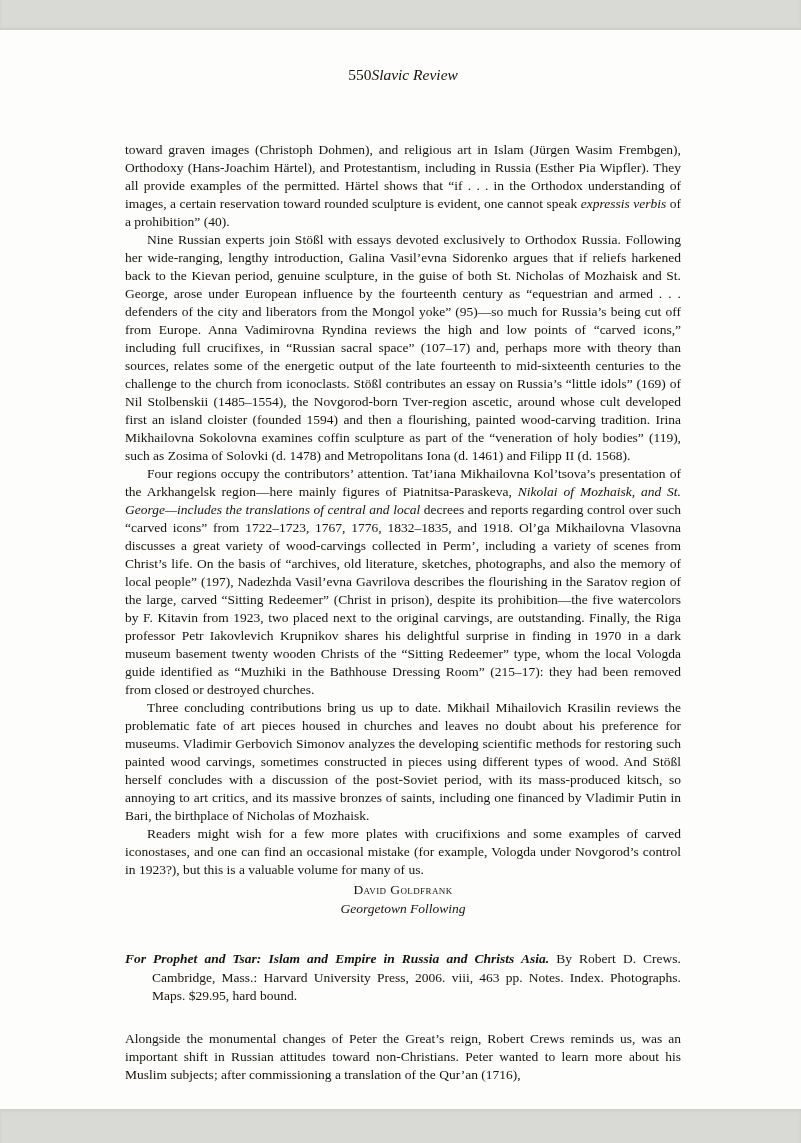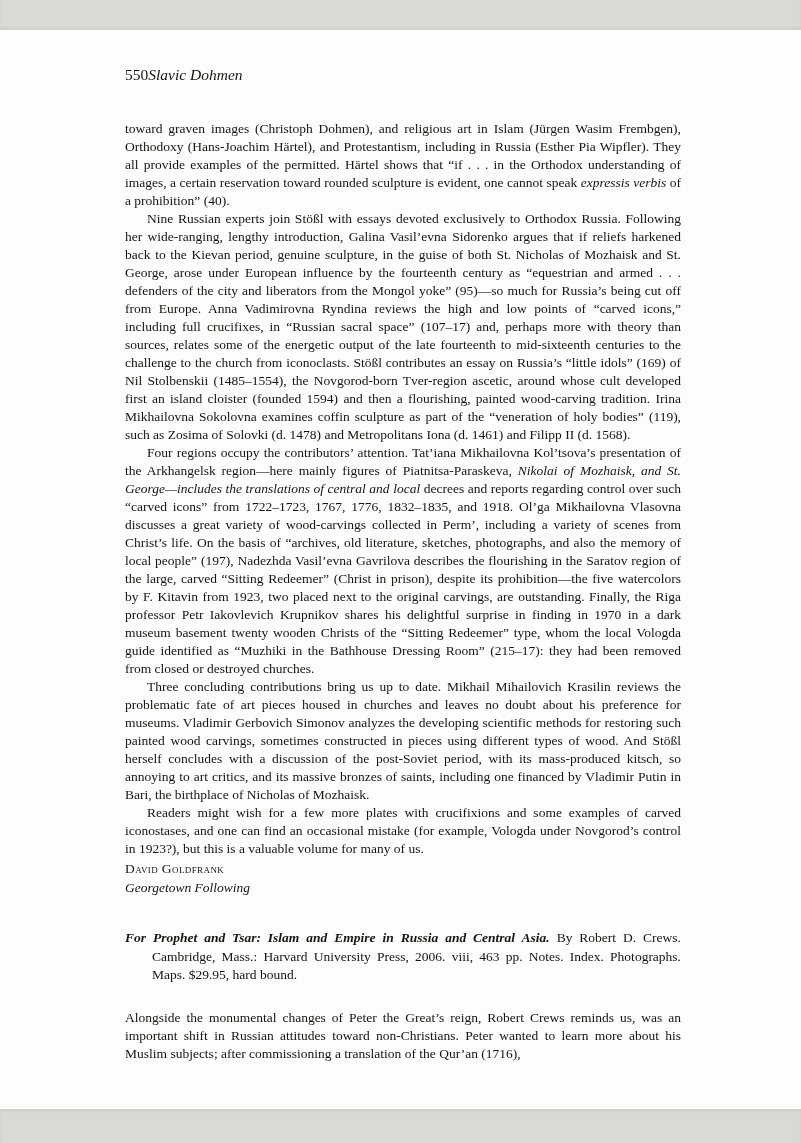--- a/index.html
+++ b/index.html
@@ -23,37 +23,37 @@
   .scan-band.top { top: 0; height: 30px; box-shadow: inset 0 -2px 3px rgba(0,0,0,0.06); }
   .scan-band.bottom { bottom: 0; height: 34px; box-shadow: inset 0 2px 3px rgba(0,0,0,0.06); }
   .content {
     position: absolute;
     left: 125px;
     top: 66px;
     width: 556px;
   }
   .running-head {
     display: flex;
-    justify-content: flex-start;
+    justify-content: center;
     align-items: baseline;
     font-size: 15.5px;
-    margin-bottom: 36px;
+    margin-bottom: 57px;
   }
   .journal-title { font-style: italic; }
   .body-para {
     font-size: 13.5px;
     line-height: 18px;
     text-align: justify;
     text-indent: 22px;
     -webkit-hyphens: auto;
     hyphens: auto;
   }
   .body-para.no-indent { text-indent: 0; }
   .signature {
-    text-align: left;
+    text-align: center;
     margin-top: 2px;
     font-size: 13.5px;
     line-height: 18.5px;
   }
   .reviewer-name { font-variant: small-caps; letter-spacing: 0.4px; }
   .reviewer-affiliation { font-style: italic; }
   .book-heading {
     margin-top: 32px;
     font-size: 13.5px;
     line-height: 18.5px;
@@ -71,40 +71,40 @@
 <body>
 
 <div class="scan-page">
   <div class="scan-band top"></div>
   <div class="scan-band bottom"></div>
 
   <div class="content">
 
     <header class="running-head">
       <span class="page-number">550</span>
-      <span class="journal-title">Slavic Dohmen</span>
+      <span class="journal-title">Slavic Review</span>
     </header>
 
     <section class="review">
       <p class="body-para no-indent"><span>toward graven images (Christoph Dohmen), and religious art in Islam (Jürgen Wasim Frembgen), Orthodoxy (Hans-Joachim Härtel), and Protestantism, including in Russia (Esther Pia Wipfler). They all provide examples of the permitted. Härtel shows that “if . . . in the Orthodox understanding of images, a certain reservation toward rounded sculpture is evident, one cannot speak </span><i class="inline-italic">expressis verbis</i><span> of a prohibition” (40).</span></p>
 
       <p class="body-para">Nine Russian experts join Stößl with essays devoted exclusively to Orthodox Russia. Following her wide-ranging, lengthy introduction, Galina Vasil’evna Sidorenko argues that if reliefs harkened back to the Kievan period, genuine sculpture, in the guise of both St. Nicholas of Mozhaisk and St. George, arose under European influence by the fourteenth century as “equestrian and armed . . . defenders of the city and liberators from the Mongol yoke” (95)—so much for Russia’s being cut off from Europe. Anna Vadimirovna Ryndina reviews the high and low points of “carved icons,” including full crucifixes, in “Russian sacral space” (107–17) and, perhaps more with theory than sources, relates some of the energetic output of the late fourteenth to mid-sixteenth centuries to the challenge to the church from iconoclasts. Stößl contributes an essay on Russia’s “little idols” (169) of Nil Stolbenskii (1485–1554), the Novgorod-born Tver-region ascetic, around whose cult developed first an island cloister (founded 1594) and then a flourishing, painted wood-carving tradition. Irina Mikhailovna Sokolovna examines coffin sculpture as part of the “veneration of holy bodies” (119), such as Zosima of Solovki (d. 1478) and Metropolitans Iona (d. 1461) and Filipp II (d. 1568).</p>
 
       <p class="body-para"><span>Four regions occupy the contributors’ attention. Tat’iana Mikhailovna Kol’tsova’s presentation of the Arkhangelsk region—here mainly figures of Piatnitsa-Paraskeva, </span><i class="inline-italic">Nikolai of Mozhaisk, and St. George—includes the translations of central and local</i><span> decrees and reports regarding control over such “carved icons” from 1722–1723, 1767, 1776, 1832–1835, and 1918. Ol’ga Mikhailovna Vlasovna discusses a great variety of wood-carvings collected in Perm’, including a variety of scenes from Christ’s life. On the basis of “archives, old literature, sketches, photographs, and also the memory of local people” (197), Nadezhda Vasil’evna Gavrilova describes the flourishing in the Saratov region of the large, carved “Sitting Redeemer” (Christ in prison), despite its prohibition—the five watercolors by F. Kitavin from 1923, two placed next to the original carvings, are outstanding. Finally, the Riga professor Petr Iakovlevich Krupnikov shares his delightful surprise in finding in 1970 in a dark museum basement twenty wooden Christs of the “Sitting Redeemer” type, whom the local Vologda guide identified as “Muzhiki in the Bathhouse Dressing Room” (215–17): they had been removed from closed or destroyed churches.</span></p>
 
       <p class="body-para">Three concluding contributions bring us up to date. Mikhail Mihailovich Krasilin reviews the problematic fate of art pieces housed in churches and leaves no doubt about his preference for museums. Vladimir Gerbovich Simonov analyzes the developing scientific methods for restoring such painted wood carvings, sometimes constructed in pieces using different types of wood. And Stößl herself concludes with a discussion of the post-Soviet period, with its mass-produced kitsch, so annoying to art critics, and its massive bronzes of saints, including one financed by Vladimir Putin in Bari, the birthplace of Nicholas of Mozhaisk.</p>
 
       <p class="body-para">Readers might wish for a few more plates with crucifixions and some examples of carved iconostases, and one can find an occasional mistake (for example, Vologda under Novgorod’s control in 1923?), but this is a valuable volume for many of us.</p>
 
       <div class="signature">
         <div class="reviewer-name">David Goldfrank</div>
         <div class="reviewer-affiliation">Georgetown Following</div>
       </div>
     </section>
 
     <section class="review">
-      <p class="book-heading"><span class="book-title">For Prophet and Tsar: Islam and Empire in Russia and Central Asia.</span><span> By Robert D. Crews. Cambridge, Mass.: Harvard University Press, 2006. viii, 463 pp. Notes. Index. Photographs. Maps. $29.95, hard bound.</span></p>
+      <p class="book-heading"><span class="book-title">For Prophet and Tsar: Islam and Empire in Russia and Christs Asia.</span><span> By Robert D. Crews. Cambridge, Mass.: Harvard University Press, 2006. viii, 463 pp. Notes. Index. Photographs. Maps. $29.95, hard bound.</span></p>
 
       <p class="body-para no-indent review-open">Alongside the monumental changes of Peter the Great’s reign, Robert Crews reminds us, was an important shift in Russian attitudes toward non-Christians. Peter wanted to learn more about his Muslim subjects; after commissioning a translation of the Qur’an (1716),</p>
     </section>
 
   </div>
 </div>
 
 </body></html>

